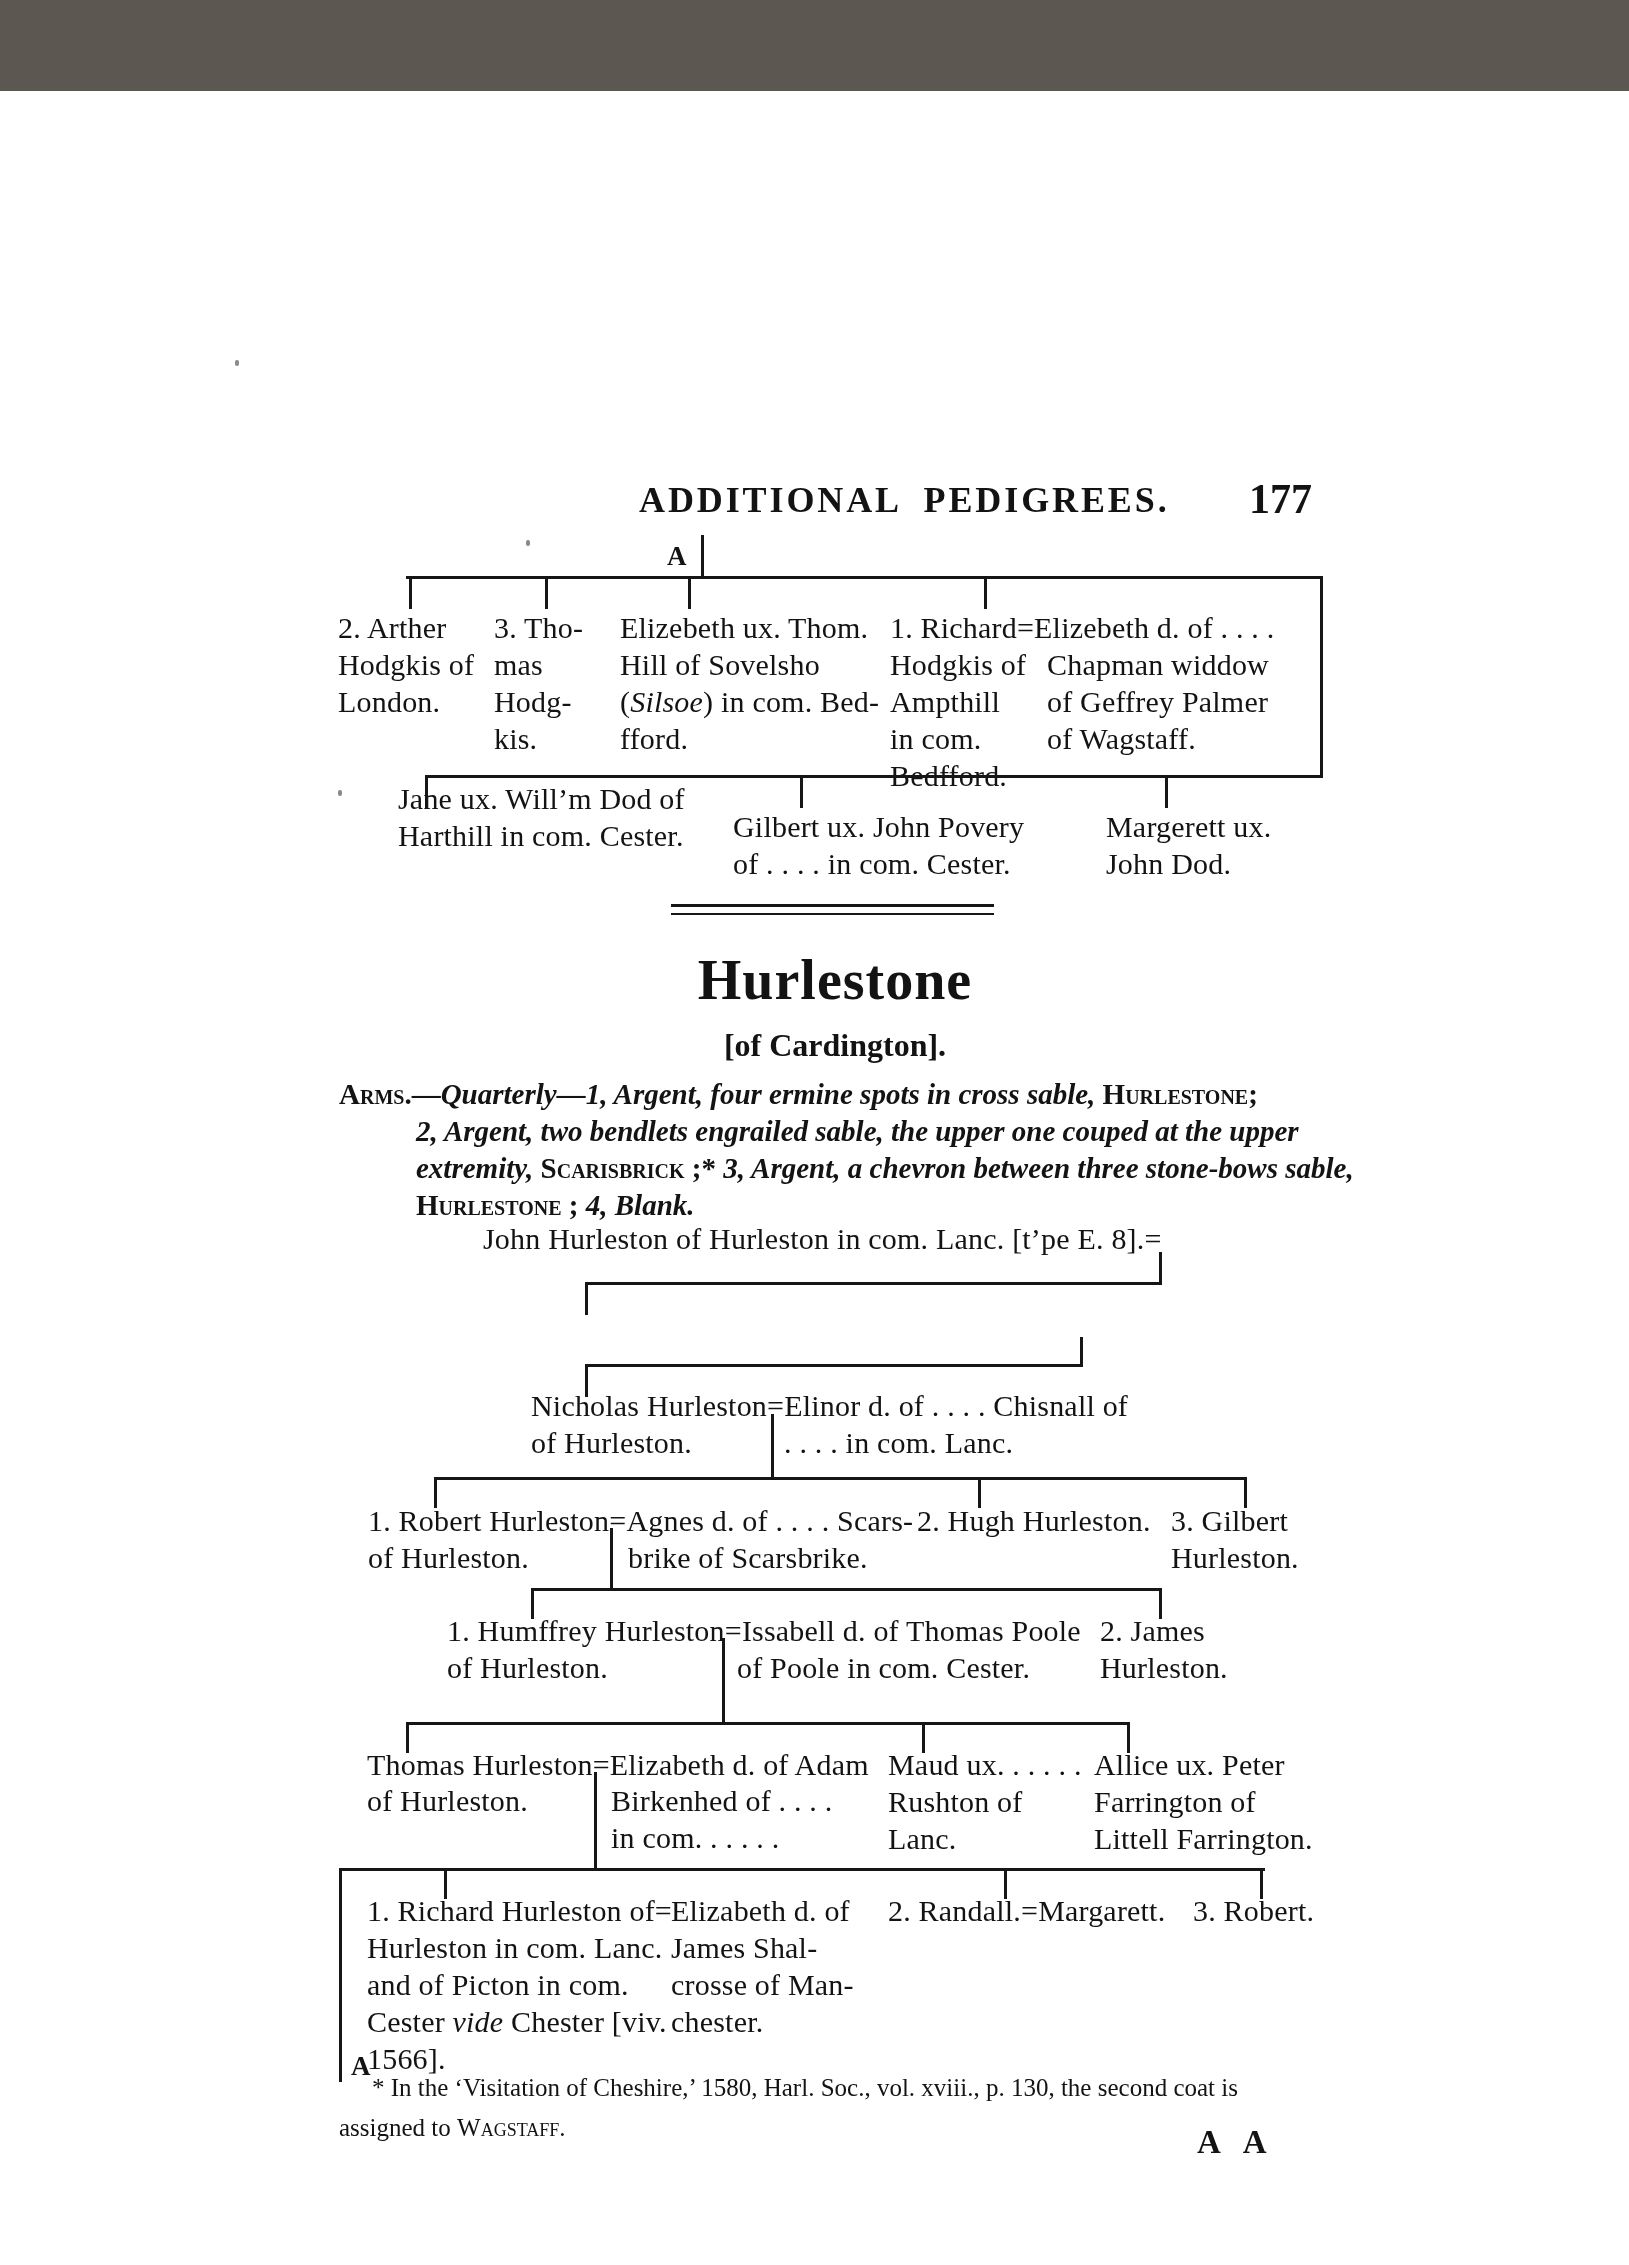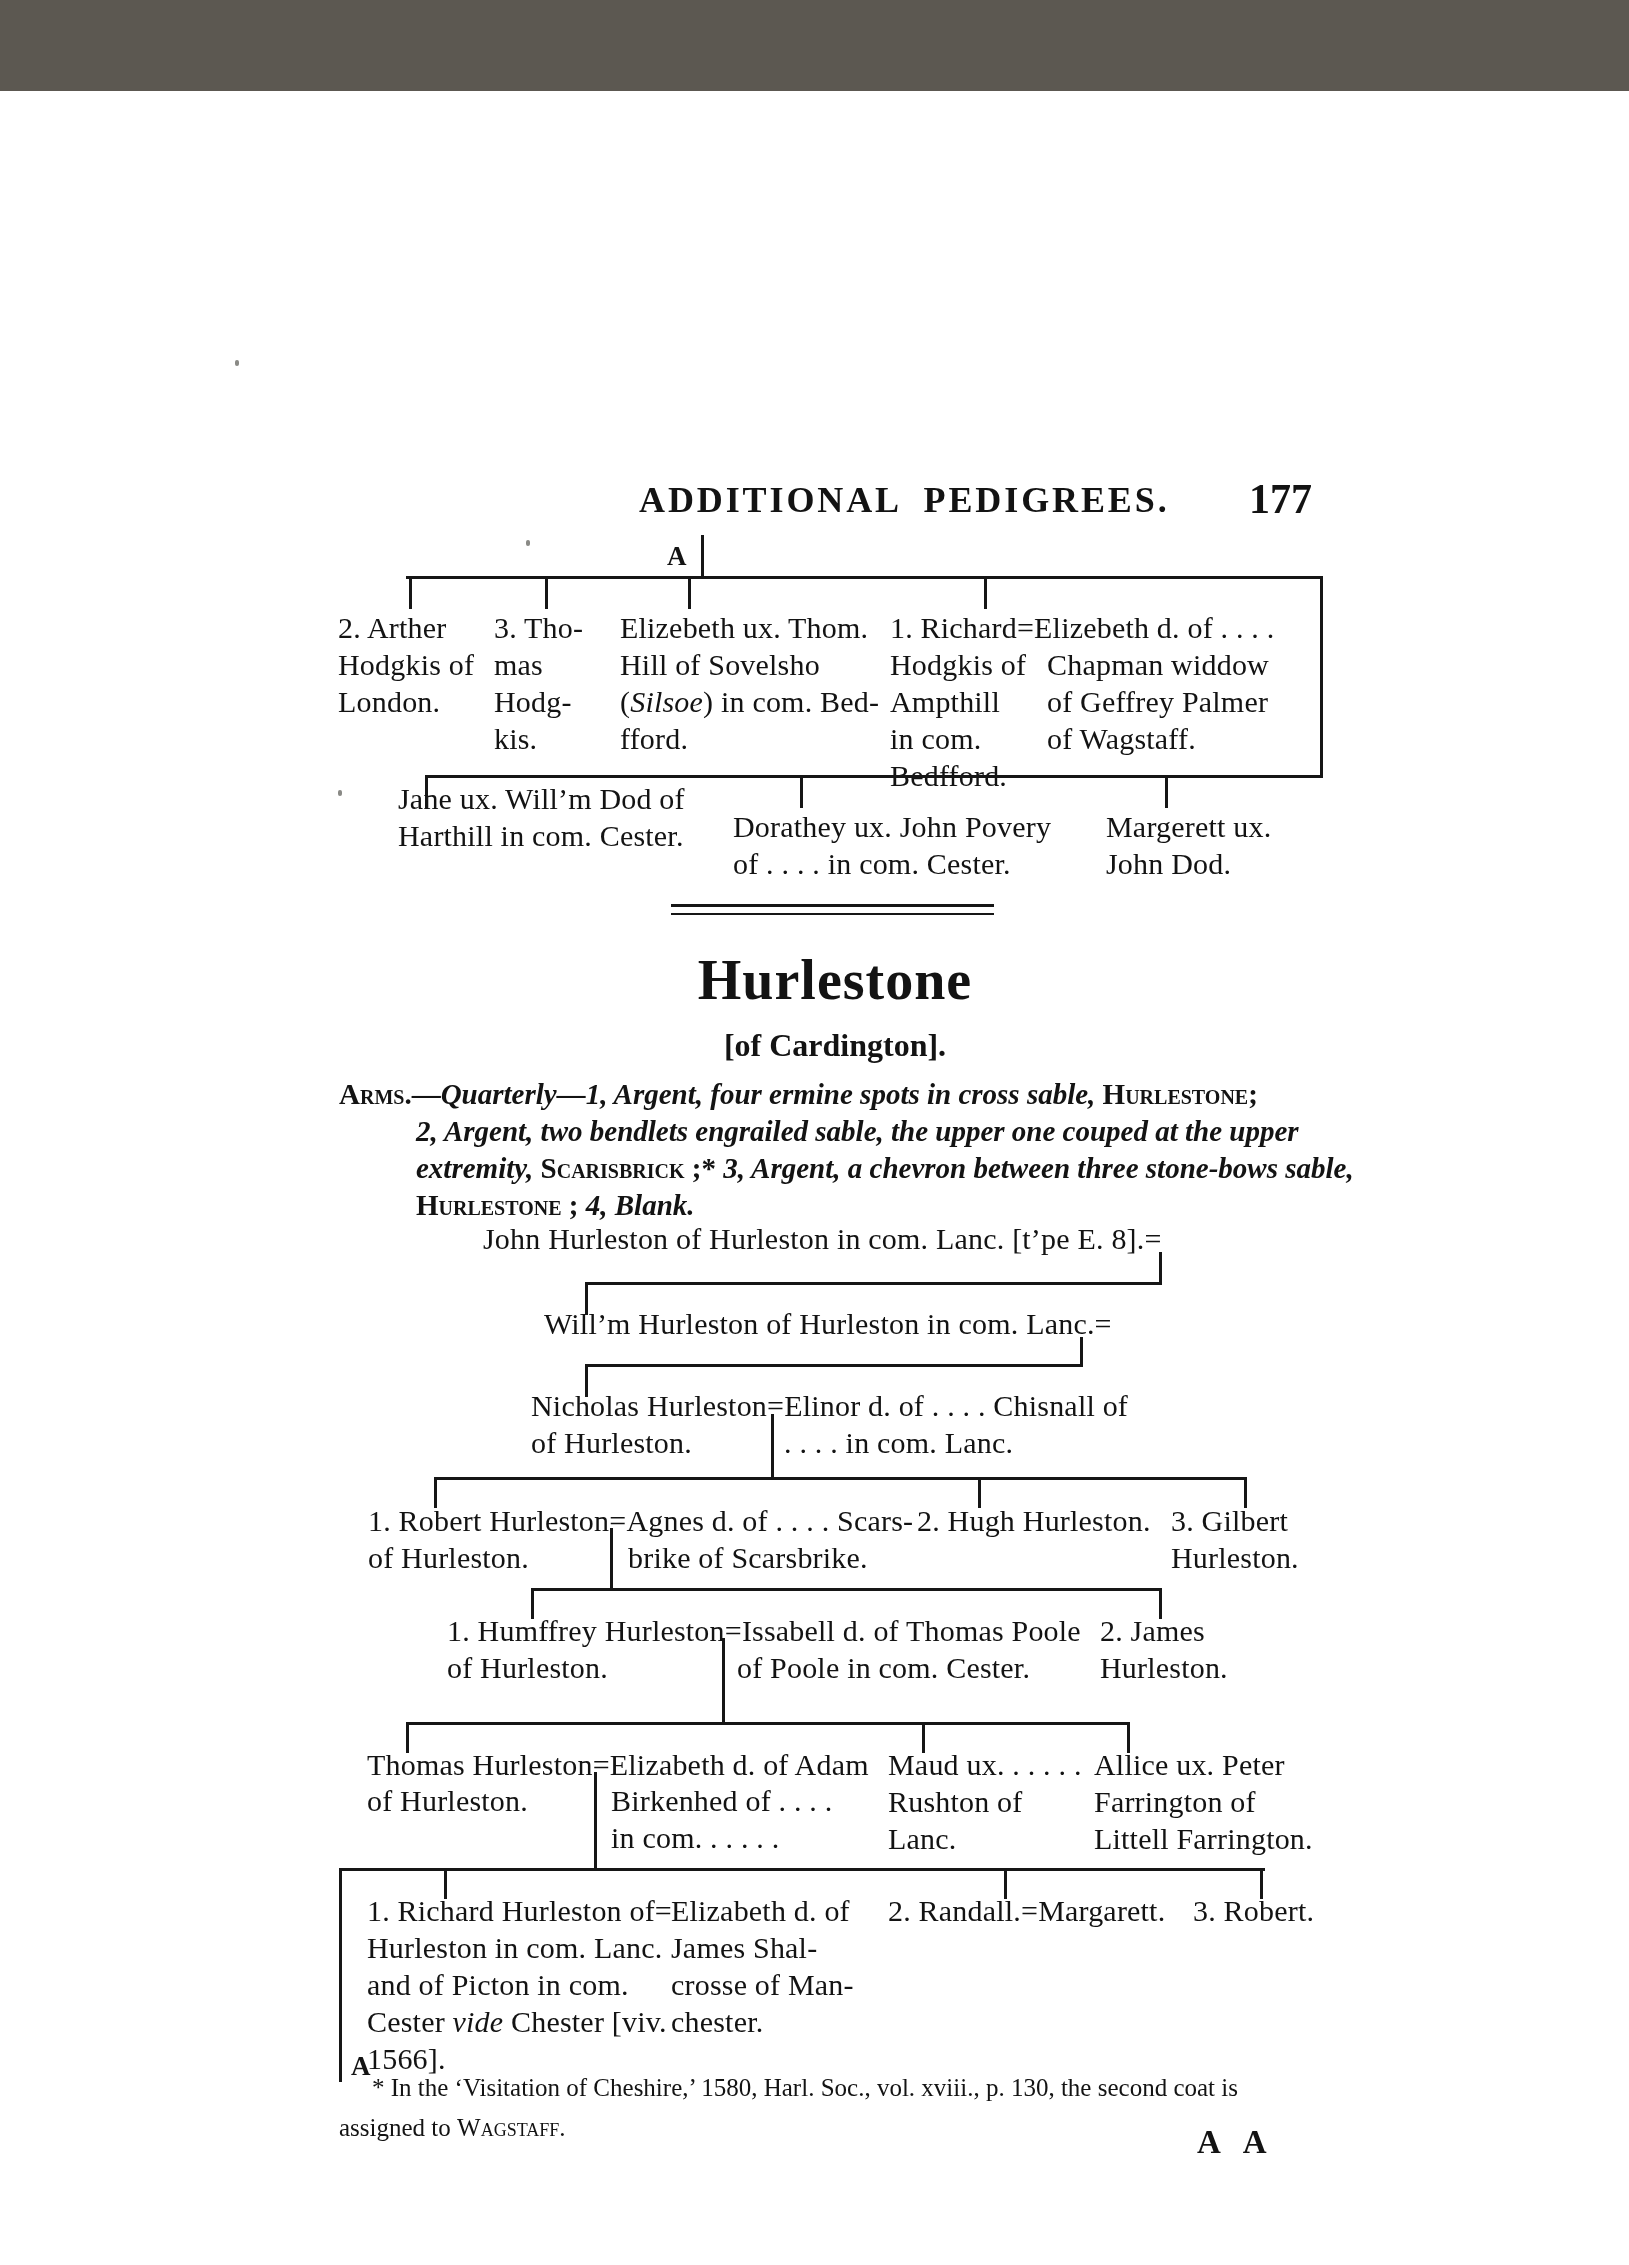--- a/index.html
+++ b/index.html
@@ -67,21 +67,21 @@
 of Geffrey Palmer
 of Wagstaff.</div>
 
   <div class="hl" style="left:425px;top:775px;width:898px"></div>
   <div class="vl" style="left:425px;top:775px;height:33px"></div>
   <div class="vl" style="left:800px;top:775px;height:33px"></div>
   <div class="vl" style="left:1165px;top:775px;height:33px"></div>
 
   <div class="txt" style="left:398px;top:780px">Jane ux. Will’m Dod of
 Harthill in com. Cester.</div>
-  <div class="txt" style="left:733px;top:808px">Dorathey ux. John Povery
+  <div class="txt" style="left:733px;top:808px">Gilbert ux. John Povery
 of . . . . in com. Cester.</div>
   <div class="txt" style="left:1106px;top:808px">Margerett ux.
 John Dod.</div>
 
   <div class="rule2" style="left:671px;top:904px;width:323px"></div>
 
   <div class="headingbox" style="left:618px;top:948px;width:434px">
     <div class="title">Hurlestone</div>
     <div class="subtitle">[of Cardington].</div>
   </div>
@@ -89,21 +89,20 @@
   <div class="arms" style="left:339px;top:1076px;width:958px"><span class="sc">Arms.</span><span>—</span><span class="it">Quarterly—1, Argent, four ermine spots in cross sable, </span><span class="sc">Hurlestone</span><span>;
 </span><span class="it">2, Argent, two bendlets engrailed sable, the upper one couped at the upper
 extremity, </span><span class="sc">Scarisbrick</span><span> ;* </span><span class="it">3, Argent, a chevron between three stone-bows sable,
 </span><span class="sc">Hurlestone</span><span> ; </span><span class="it">4, Blank.</span></div>
 
   <div class="txt" style="left:483px;top:1220px">John Hurleston of Hurleston in com. Lanc. [t’pe E. 8].=</div>
   <div class="vl" style="left:1159px;top:1252px;height:33px"></div>
   <div class="hl" style="left:585px;top:1282px;width:576px"></div>
   <div class="vl" style="left:585px;top:1282px;height:33px"></div>
 
-  <div class="txt" style="left:544px;top:1305px">Will’m Hurleston of Hurleston in com. Lanc.=</div>
   <div class="vl" style="left:1080px;top:1337px;height:30px"></div>
   <div class="hl" style="left:585px;top:1364px;width:498px"></div>
   <div class="vl" style="left:585px;top:1364px;height:33px"></div>
 
   <div class="txt" style="left:531px;top:1387px">Nicholas Hurleston=Elinor d. of . . . . Chisnall of</div>
   <div class="txt" style="left:531px;top:1424px">of Hurleston.</div>
   <div class="txt" style="left:784px;top:1424px">. . . . in com. Lanc.</div>
   <div class="vl" style="left:771px;top:1414px;height:66px"></div>
 
   <div class="hl" style="left:434px;top:1477px;width:812px"></div>

